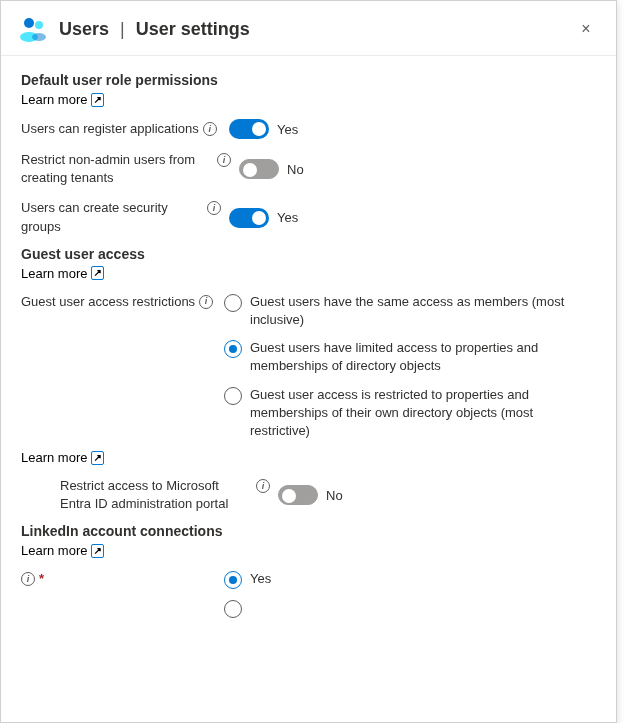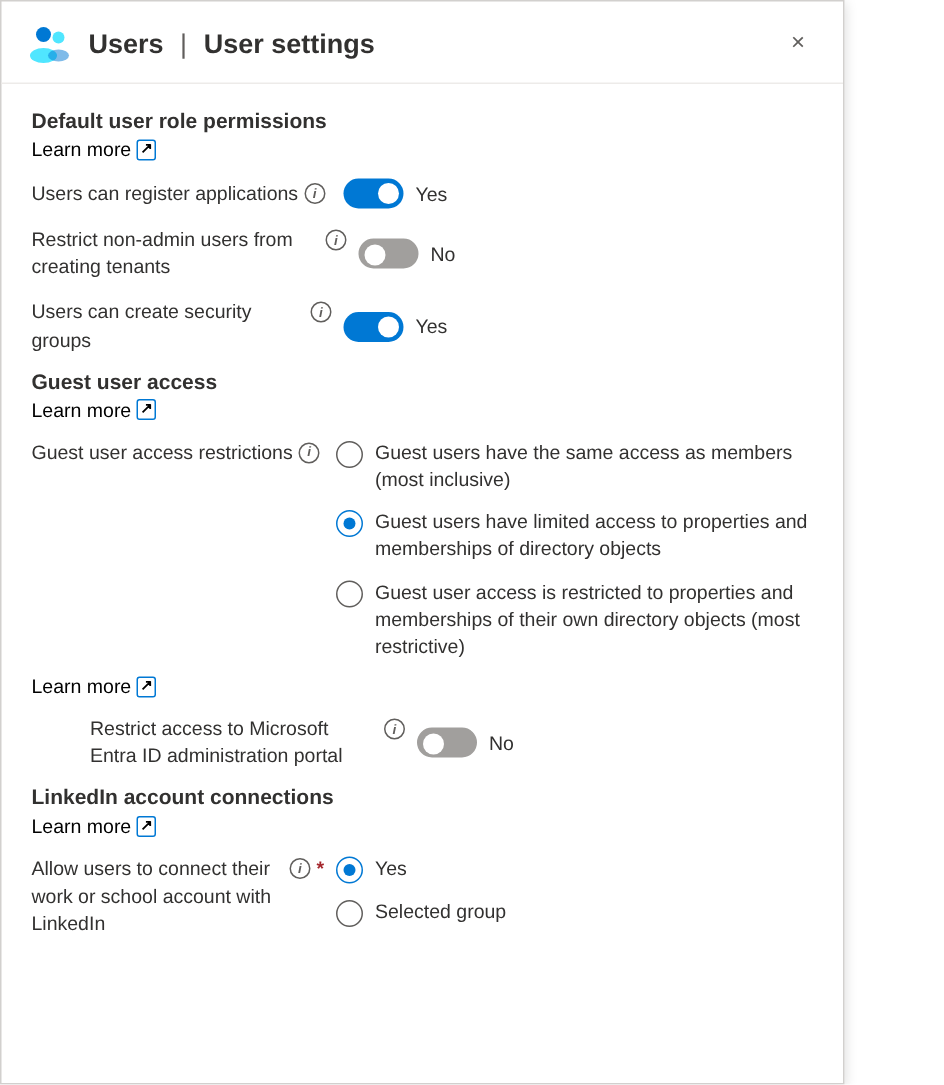--- a/index.html
+++ b/index.html
@@ -5,21 +5,21 @@
     * { box-sizing: border-box; margin: 0; padding: 0; }
     body {
       font-family: 'Segoe UI', Arial, sans-serif;
       font-size: 13px;
       color: #323130;
       background: #fff;
       width: 629px;
       min-height: 723px;
     }
     .window {
-      width: 563px;
+      width: 617px;
       min-height: 723px;
       background: #fff;
       border: 1px solid #d2d0ce;
       box-shadow: 0 2px 8px rgba(0,0,0,0.15);
       display: flex;
       flex-direction: column;
     }
     .title-bar {
       display: flex;
       align-items: center;
@@ -351,36 +351,34 @@
 
     <div style="margin-top: 10px;">
       <div class="section-title">LinkedIn account connections</div>
       <a class="learn-more">
         <span>Learn more</span>
         <span class="learn-more-icon">↗</span>
       </a>
 
       <div class="guest-access-row">
         <div class="setting-label" style="flex: 0 0 195px; padding-top: 2px;">
-          <span>Allow users to connect their work or school account with LinkedIn</span>
           <span class="info-icon">i</span>
           <span class="required-star"> *</span>
         </div>
         <div class="radio-group">
 
           <div class="radio-item">
             <div class="radio-outer selected">
               <div class="radio-inner"></div>
             </div>
             <span class="radio-text">Yes</span>
           </div>
 
           <div class="radio-item">
             <div class="radio-outer">
             </div>
-            <span class="radio-text">Selected group</span>
           </div>
         </div>
       </div>
     </div>
 
   </div>
 </div>
 
 </body></html>

